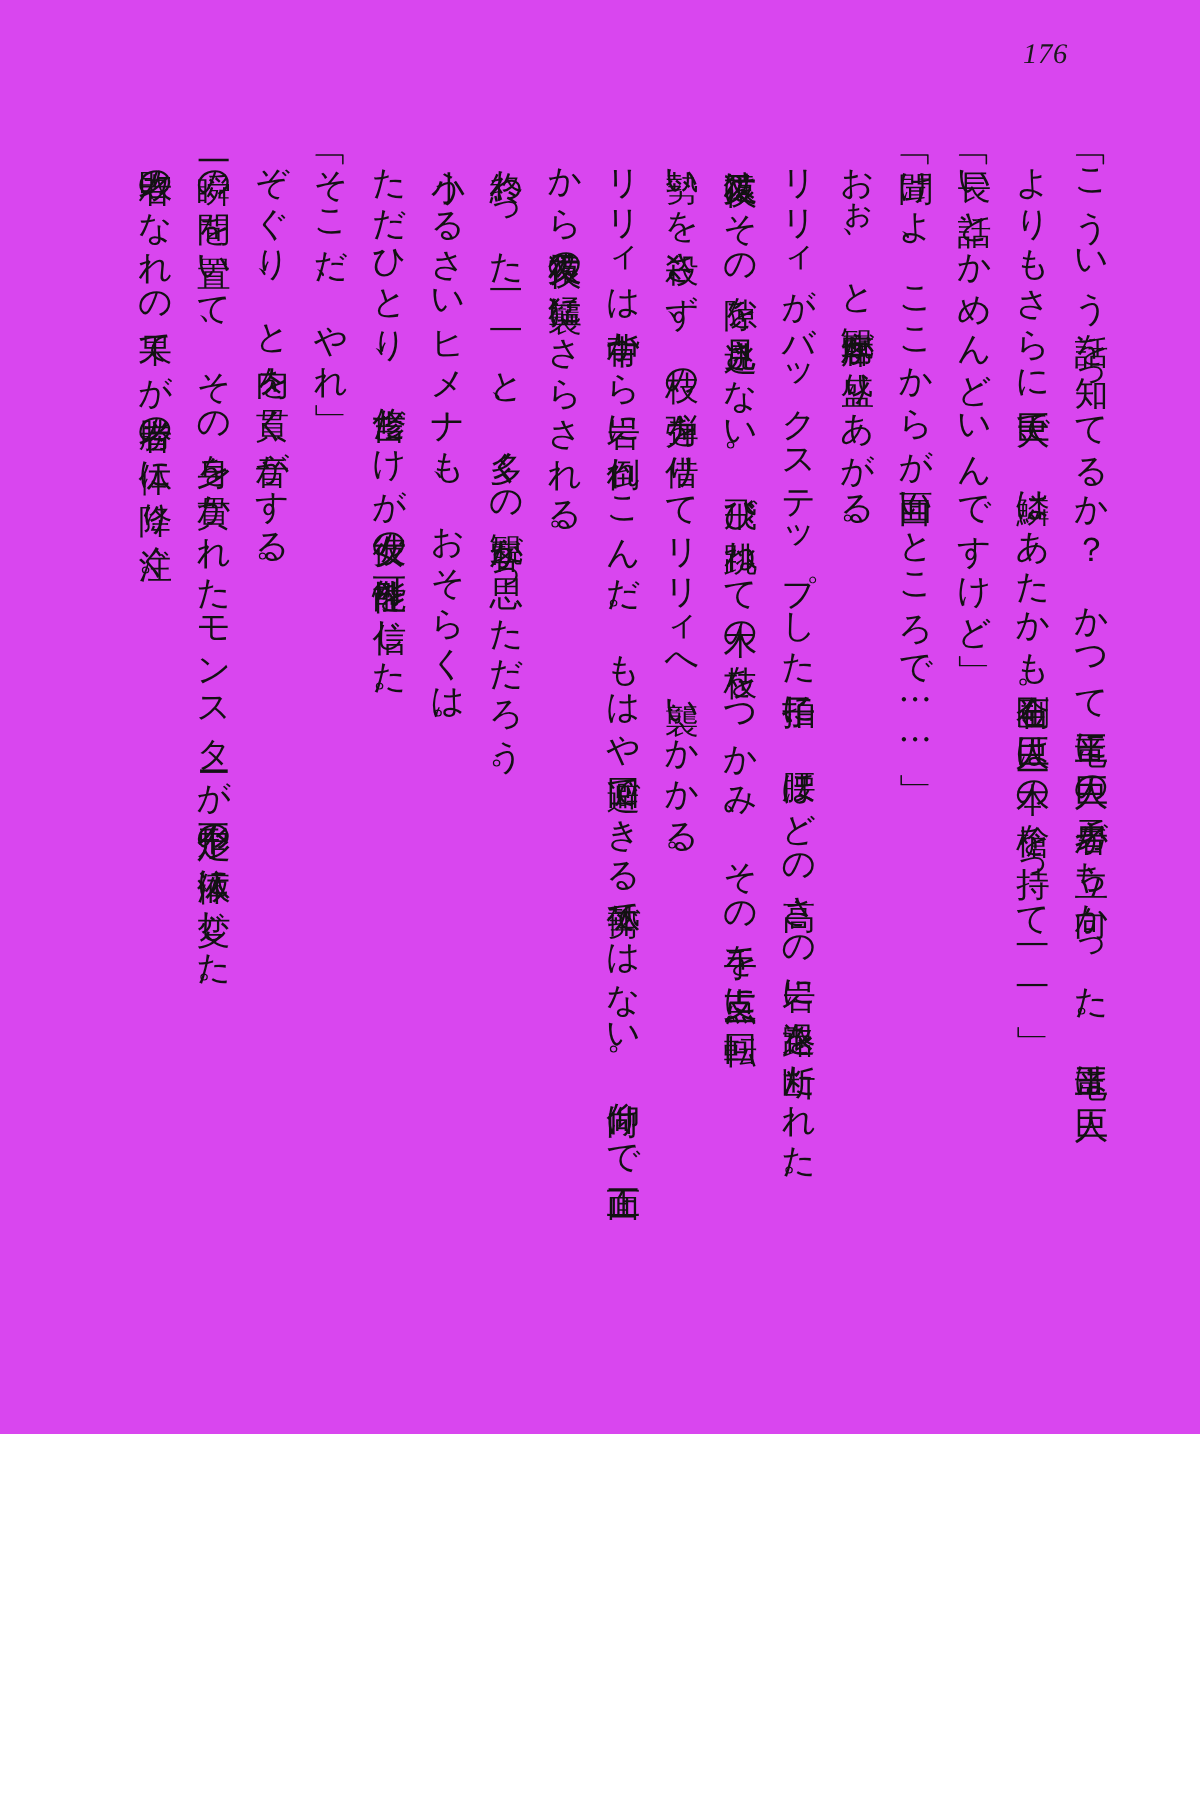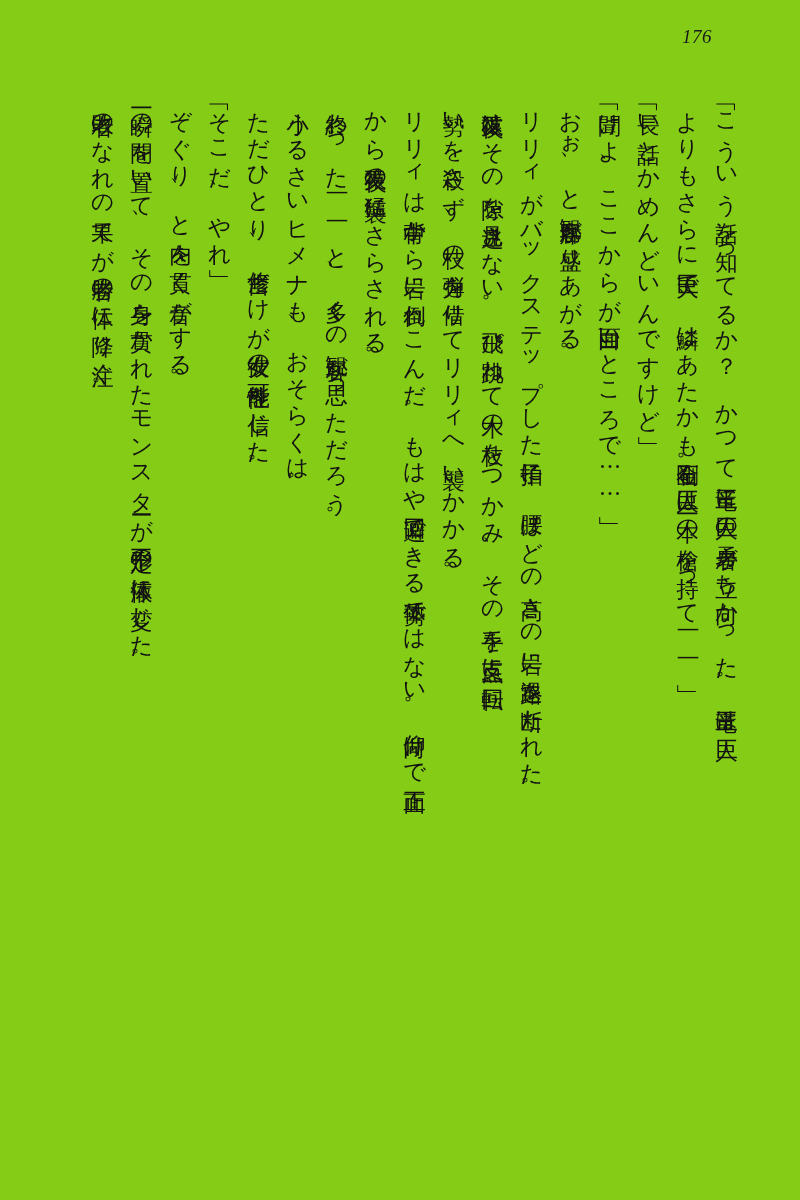--- a/index.html
+++ b/index.html
@@ -11,23 +11,23 @@
     width: 800px;
     height: 1200px;
     overflow: hidden;
     font-family: "Liberation Serif", serif;
     color: #111111;
   }
 
   .page {
     position: relative;
     width: 800px;
-    height: 1200px;
+    height: 956px;
     box-sizing: border-box;
-    background: #84cc16;
+    background: #d946ef;
   }
 
   
   .page-number {
     position: absolute;
     top: 26px;
     right: 88px;
     font-family: "Liberation Serif", serif;
     font-style: italic;
     font-size: 19px;

